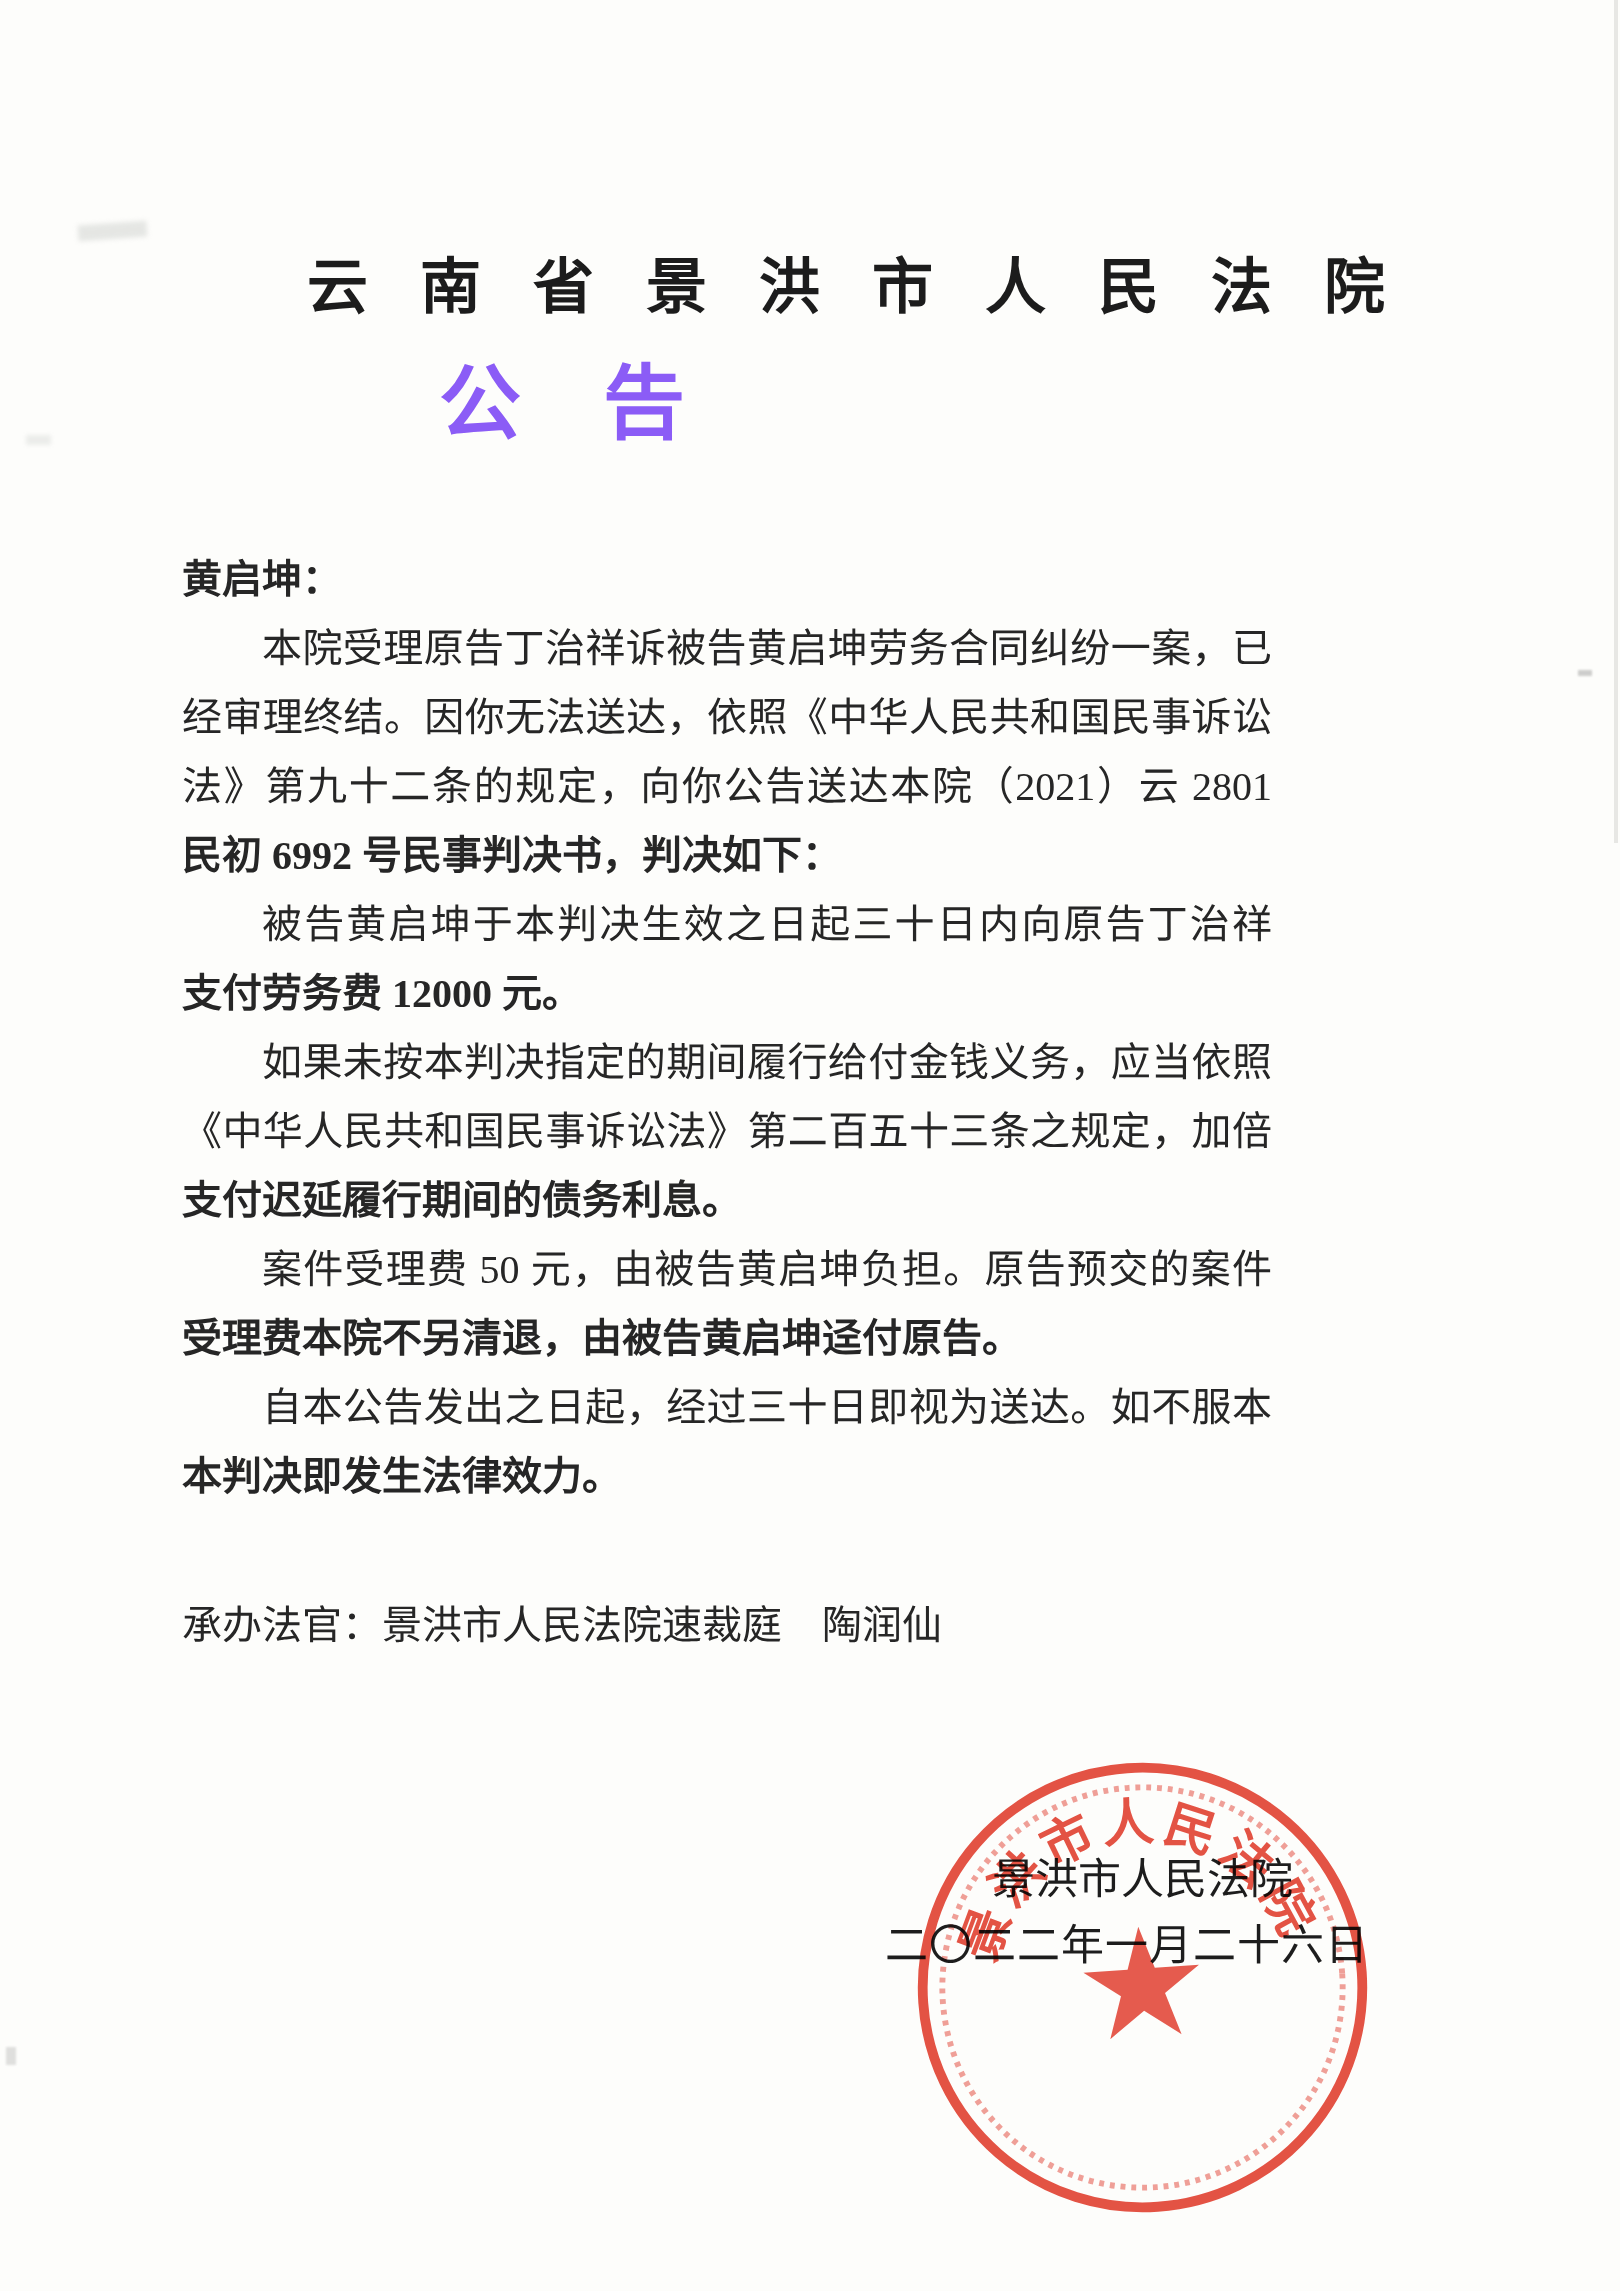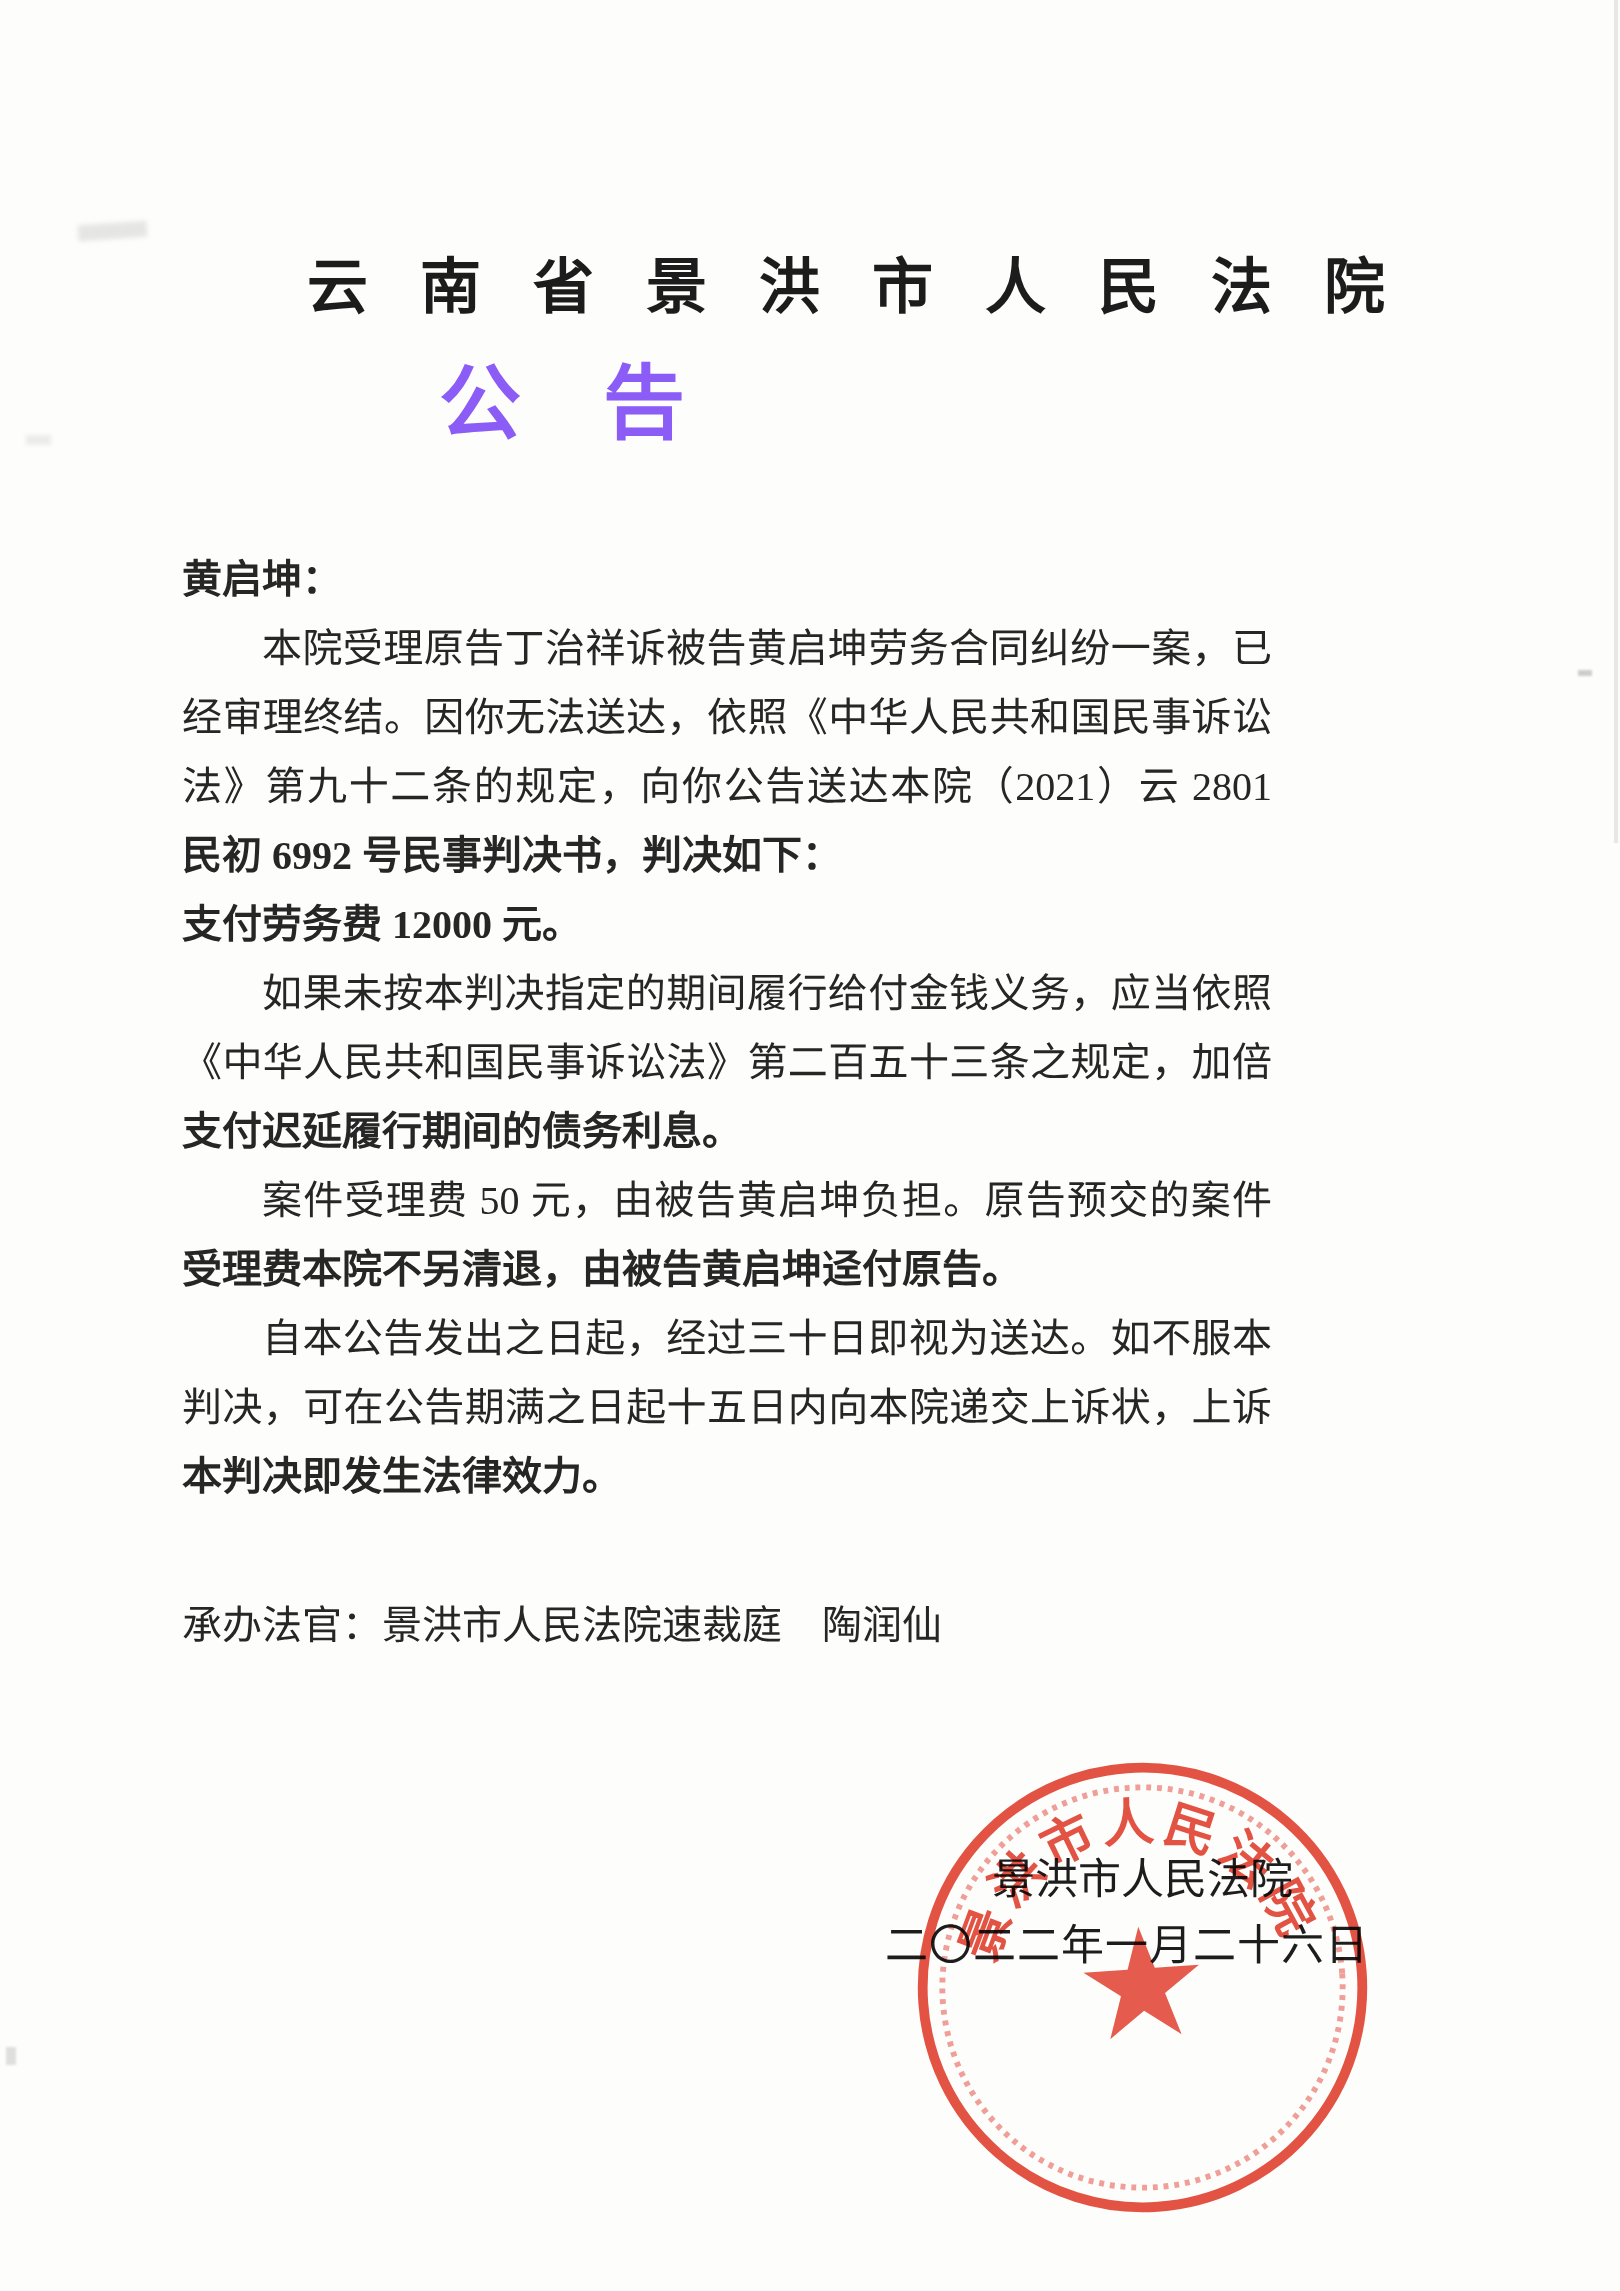--- a/index.html
+++ b/index.html
@@ -86,31 +86,31 @@
   <div class="doc-title">公　告</div>
 
   <div class="body">
     <div class="line nolast">黄启坤：</div>
 
     <div class="line pfirst">本院受理原告丁治祥诉被告黄启坤劳务合同纠纷一案，已</div>
     <div class="line">经审理终结。因你无法送达，依照《中华人民共和国民事诉讼</div>
     <div class="line">法》第九十二条的规定，向你公告送达本院（2021）云 2801</div>
     <div class="line nolast">民初 6992 号民事判决书，判决如下：</div>
 
+    <div class="line pfirst">被告黄启坤于本判决生效之日起三十日内向原告丁治祥</div>
     <div class="line nolast">支付劳务费 12000 元。</div>
 
     <div class="line pfirst">如果未按本判决指定的期间履行给付金钱义务，应当依照</div>
     <div class="line">《中华人民共和国民事诉讼法》第二百五十三条之规定，加倍</div>
     <div class="line nolast">支付迟延履行期间的债务利息。</div>
 
     <div class="line pfirst">案件受理费 50 元，由被告黄启坤负担。原告预交的案件</div>
     <div class="line nolast">受理费本院不另清退，由被告黄启坤迳付原告。</div>
 
     <div class="line pfirst">自本公告发出之日起，经过三十日即视为送达。如不服本</div>
-    <div class="line">判决，可在公告期满之日起十五日内向本院递交上诉状，上诉</div>
     <div class="line nolast">本判决即发生法律效力。</div>
 
     <div class="judge-line">承办法官：景洪市人民法院速裁庭　陶润仙</div>
   </div>
 
   <div class="issuer">景洪市人民法院</div>
   <div class="issue-date">二〇二二年一月二十六日</div>
 
   <svg class="seal" viewBox="0 0 478 478" aria-hidden="true">
     <g fill="none" stroke="#e23b2b">

